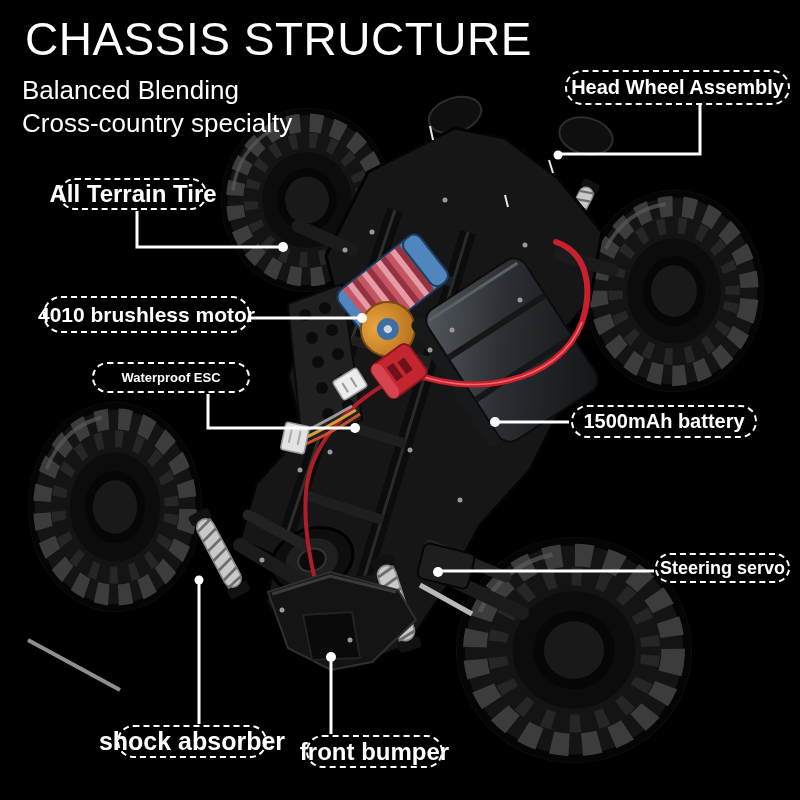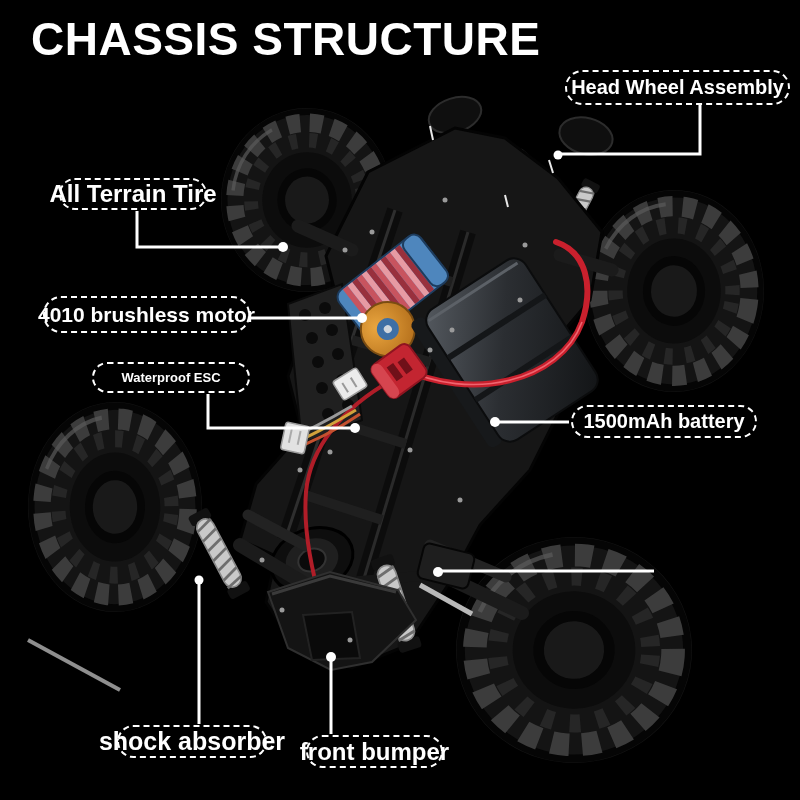--- a/index.html
+++ b/index.html
@@ -5,21 +5,21 @@
   :root{
     --bg:#000000; --fg:#ffffff; --line:#ffffff;
     --tire:#141414; --motor-blue:#4e86bd; --fins-red:#c8545f;
     --mount-orange:#d08a2f; --wire-red:#c9202d; --battery:#34383c; --spring:#c9c9c9;
   }
   *{margin:0;padding:0;box-sizing:border-box}
   html,body{width:800px;height:800px;overflow:hidden}
   body{background:var(--bg);font-family:"Liberation Sans",sans-serif;position:relative;color:var(--fg)}
   .stage{position:absolute;inset:0}
   svg.car{position:absolute;left:0;top:0;z-index:1}
-  .page-title{position:absolute;left:31px;top:12px;font-size:46px;font-weight:700;letter-spacing:.5px;color:var(--fg);z-index:4;white-space:nowrap}
+  .page-title{position:absolute;left:25px;top:12px;font-size:46px;font-weight:400;letter-spacing:.5px;color:var(--fg);z-index:4;white-space:nowrap}
   .page-subtitle{position:absolute;left:22px;top:74px;font-size:26px;font-weight:400;line-height:33px;color:var(--fg);z-index:4}
   .pill{position:absolute;z-index:5;display:flex;align-items:center;justify-content:center;
         border:2px dashed var(--fg);border-radius:18px;color:var(--fg);font-weight:700;
         white-space:nowrap;background:transparent}
   #pill-head{left:565px;top:70px;width:225px;height:35px;font-size:20px}
   #pill-tire{left:59px;top:178px;width:148px;height:32px;font-size:24px}
   #pill-motor{left:43px;top:296px;width:207px;height:37px;font-size:21px}
   #pill-esc{left:92px;top:362px;width:158px;height:31px;font-size:13px}
   #pill-battery{left:571px;top:405px;width:186px;height:33px;font-size:20px}
   #pill-servo{left:655px;top:553px;width:135px;height:30px;font-size:18px}
@@ -249,21 +249,26 @@
     <path class="co-line" d="M 654,571 H 440"></path>
     <circle class="co-dot" cx="438" cy="572" r="5"></circle>
     <path class="co-line" d="M 199,724 V 582"></path>
     <circle class="co-dot" cx="199" cy="580" r="4.5"></circle>
     <path class="co-line" d="M 331,734 V 659"></path>
     <circle class="co-dot" cx="331" cy="657" r="5"></circle>
   </g>
 </svg>
 
   <div class="page-title">CHASSIS STRUCTURE</div>
+  <div class="page-subtitle">
+    <div>Balanced Blending</div>
+    <div>Cross-country specialty</div>
+  </div>
 
   <div class="pill" id="pill-head">Head Wheel Assembly</div>
   <div class="pill" id="pill-tire">All Terrain Tire</div>
   <div class="pill" id="pill-motor">4010 brushless motor</div>
   <div class="pill" id="pill-esc">Waterproof ESC</div>
   <div class="pill" id="pill-battery">1500mAh battery</div>
+  <div class="pill" id="pill-servo">Steering servo</div>
   <div class="pill" id="pill-shock">shock absorber</div>
   <div class="pill" id="pill-bumper">front bumper</div>
 </div>
 
 </body></html>

